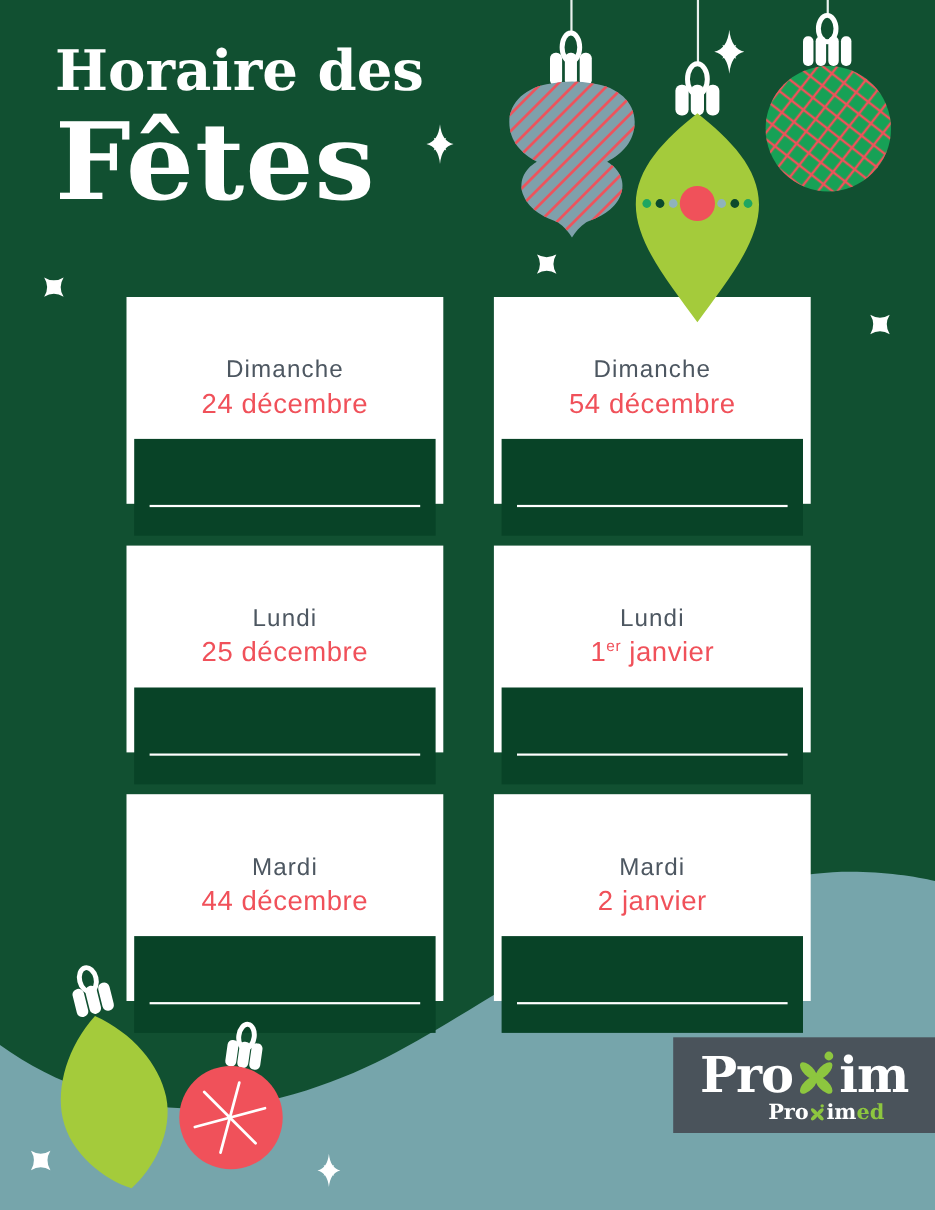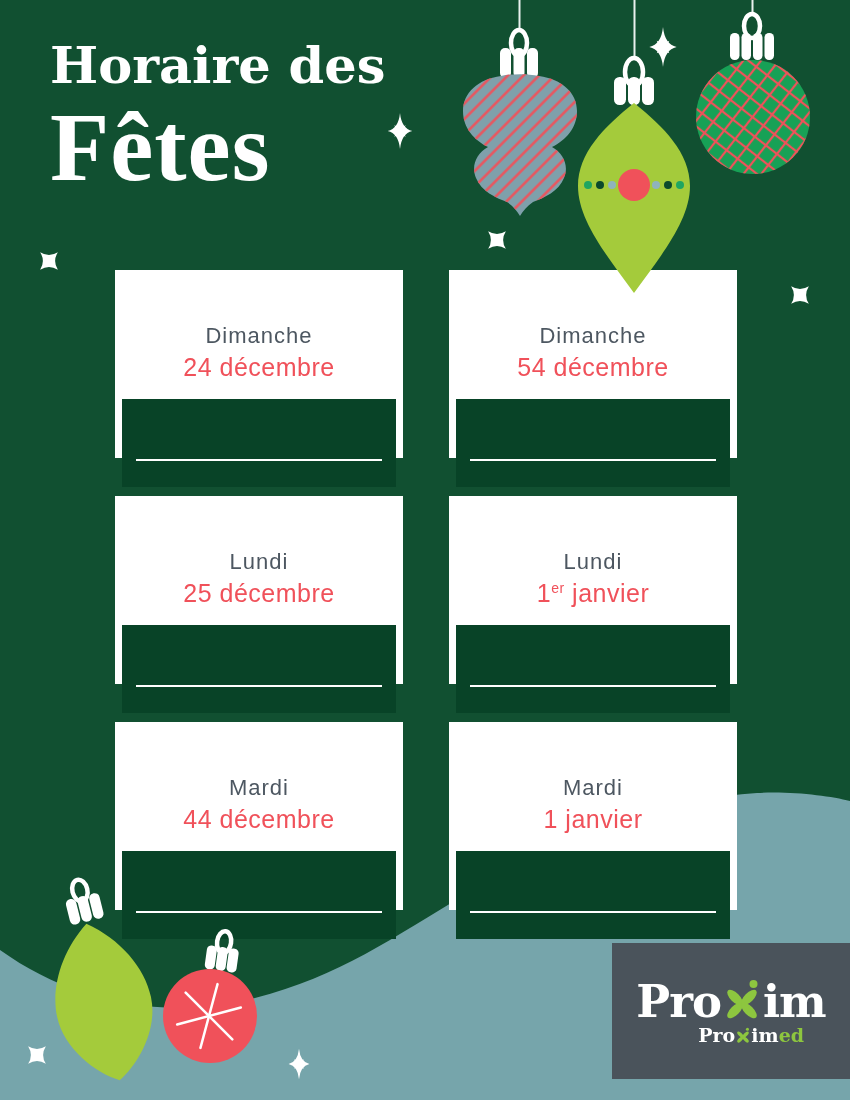--- a/index.html
+++ b/index.html
@@ -9,35 +9,35 @@
     font-family:"Liberation Sans",sans-serif;
     padding-left:48px;
   }
   .layer{position:absolute;left:0;top:0;width:850px;height:1100px;}
   svg.layer{pointer-events:none;}
 
   
   .title{position:absolute;left:50px;top:40px;color:#fff;
     font-family:"DejaVu Serif",serif;font-weight:bold;line-height:1;z-index:2;}
   .title .t1{font-size:51px;letter-spacing:0px;}
-  .title .t2{font-size:97px;margin-top:8px;letter-spacing:1px;font-family:Liberation Serif, serif;}
+  .title .t2{font-size:97px;margin-top:8px;letter-spacing:1px;}
 
   
   .card{position:absolute;width:288px;height:188px;background:#fff;
     box-sizing:border-box;padding:0 7px 7px 7px;z-index:1;}
   .card-header{height:93px;display:flex;flex-direction:column;align-items:center;
     justify-content:center;gap:4px;margin-top:36px;}
   .day{font-size:22px;letter-spacing:1px;color:var(--day-text,#4d5761);}
   .date{font-size:25px;font-weight:normal;color:var(--coral,#f0515a);letter-spacing:0.5px;}
   .date sup{font-size:14px;line-height:0;}
   .card-body{position:relative;height:88px;background:var(--card-body,#084327);}
   .hours-line{position:absolute;left:14px;right:14px;bottom:26px;height:2px;background:#fff;}
 
   
-  .logo-box{position:absolute;left:612px;top:943px;width:238px;height:136px;
+  .logo-box{position:absolute;left:612px;top:943px;width:238px;height:87px;
     background:var(--logo-box,#4a535b);z-index:3;
     display:flex;flex-direction:column;justify-content:center;align-items:center;}
   .logo-main{display:flex;align-items:flex-end;color:#fff;
     font-family:"DejaVu Serif",serif;font-weight:bold;font-size:45px;line-height:1;
     letter-spacing:-1px;}
   .logo-main svg{margin:0 1px 1px 1px;}
   .logo-sub{align-self:flex-end;margin-right:46px;margin-top:2px;
     display:flex;align-items:flex-end;color:#fff;
     font-family:"DejaVu Serif",serif;font-weight:bold;font-size:19px;line-height:1;}
   .logo-sub svg{margin:0 0 1px 0;}
@@ -103,21 +103,21 @@
       <div class="date"><span>44 décembre</span><sup></sup><span></span></div>
     </div>
     <div class="card-body">
       <div class="hours-line"></div>
     </div>
   </div>
 
   <div class="card" style="left:449px;top:722px;">
     <div class="card-header">
       <div class="day">Mardi</div>
-      <div class="date"><span>1 janvier</span><sup></sup><span></span></div>
+      <div class="date"><span>2 janvier</span><sup></sup><span></span></div>
     </div>
     <div class="card-body">
       <div class="hours-line"></div>
     </div>
   </div>
 
   <svg class="layer" style="z-index:2" viewBox="0 0 850 1100">
     <defs>
       <pattern id="stripes" width="11" height="11" patternUnits="userSpaceOnUse" patternTransform="rotate(45)">
         <line x1="5.5" y1="0" x2="5.5" y2="11" style="stroke:var(--coral)" stroke-width="2.4"></line>

